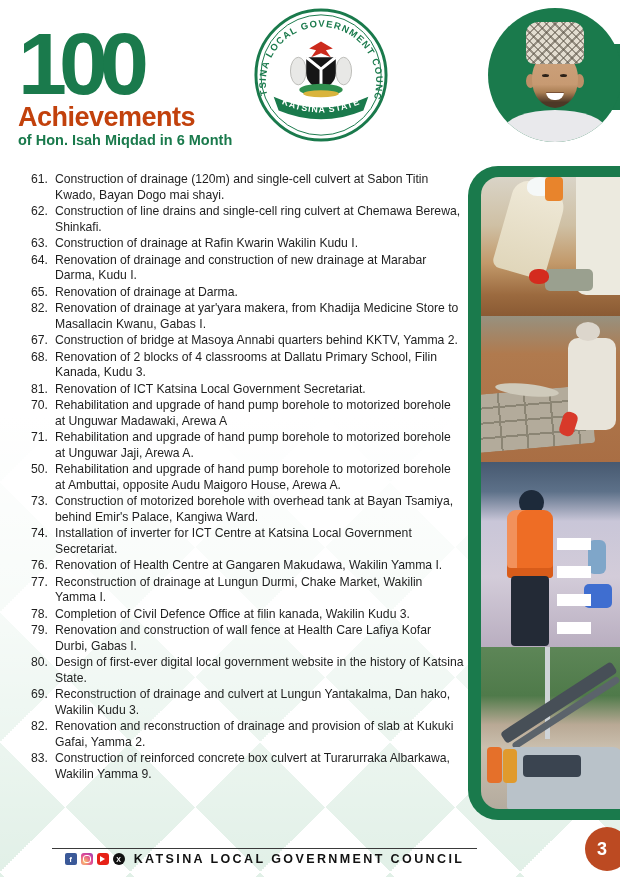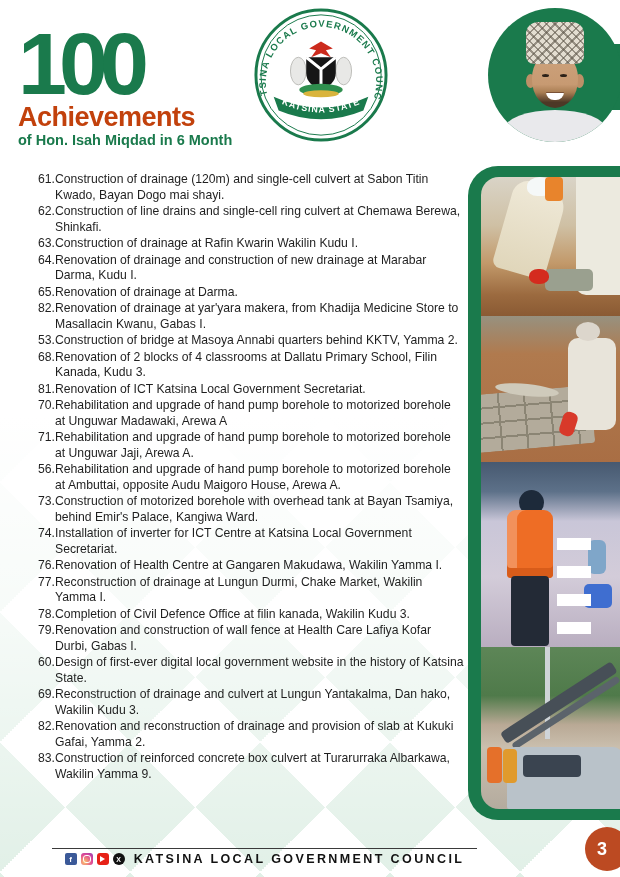--- a/index.html
+++ b/index.html
@@ -39,21 +39,21 @@
   .p-ear-l{left:38px;} .p-ear-r{left:87px;}
   .p-eye-l,.p-eye-r{position:absolute;top:66px;width:7px;height:3px;background:#2c2118;border-radius:50%;}
   .p-eye-l{left:54px;} .p-eye-r{left:72px;}
   .p-smile{position:absolute;left:58px;top:84px;width:18px;height:7px;border-radius:0 0 12px 12px;background:#fff;border-top:1px solid #7a5136;}
   .p-shirt{position:absolute;left:16px;top:102px;width:102px;height:40px;border-radius:50% 50% 0 0;background:#e9e9ec;}
 
   
   .list-wrap{position:absolute;left:30px;top:172px;width:434px;z-index:3;}
   ol.ach{list-style:none;margin:0;padding:0;color:#1f1f1f;font-size:12.2px;line-height:15.5px;}
   ol.ach li{position:relative;padding-left:25px;margin:0 0 1px 0;}
-  ol.ach .num{position:absolute;left:8px;top:0;}
+  ol.ach .num{position:absolute;left:1px;top:0;}
 
   
   .side-frame{position:absolute;left:468px;top:166px;width:152px;height:654px;background:#1a7a4c;
     border-radius:30px 0 0 30px;z-index:2;}
   .side-photos{position:absolute;left:13px;top:11px;right:0;bottom:11px;border-radius:18px 0 0 18px;
     overflow:hidden;display:flex;flex-direction:column;}
   .ph{position:relative;overflow:hidden;}
   .ph > div{position:absolute;}
 
   .ph1{height:142px;background:linear-gradient(180deg,#d9d4c7 0%,#cfc0a4 35%,#c2996a 62%,#9b6a3f 85%,#8a5a33 100%);}
@@ -164,33 +164,33 @@
   </div>
 
   <div class="list-wrap">
     <ol class="ach">
         <li><span class="num">61.</span><span>Construction of drainage (120m) and single-cell culvert at Sabon Titin Kwado, Bayan Dogo mai shayi.</span></li>
         <li><span class="num">62.</span><span>Construction of line drains and single-cell ring culvert at Chemawa Berewa, Shinkafi.</span></li>
         <li><span class="num">63.</span><span>Construction of drainage at Rafin Kwarin Wakilin Kudu I.</span></li>
         <li><span class="num">64.</span><span>Renovation of drainage and construction of new drainage at Marabar Darma, Kudu I.</span></li>
         <li><span class="num">65.</span><span>Renovation of drainage at Darma.</span></li>
         <li><span class="num">82.</span><span>Renovation of drainage at yar'yara makera, from Khadija Medicine Store to Masallacin Kwanu, Gabas I.</span></li>
-        <li><span class="num">53.</span><span>Construction of bridge at Masoya Annabi quarters behind KKTV, Yamma 2.</span></li>
+        <li><span class="num">67.</span><span>Construction of bridge at Masoya Annabi quarters behind KKTV, Yamma 2.</span></li>
         <li><span class="num">68.</span><span>Renovation of 2 blocks of 4 classrooms at Dallatu Primary School, Filin Kanada, Kudu 3.</span></li>
         <li><span class="num">81.</span><span>Renovation of ICT Katsina Local Government Secretariat.</span></li>
         <li><span class="num">70.</span><span>Rehabilitation and upgrade of hand pump borehole to motorized borehole at Unguwar Madawaki, Arewa A</span></li>
         <li><span class="num">71.</span><span>Rehabilitation and upgrade of hand pump borehole to motorized borehole at Unguwar Jaji, Arewa A.</span></li>
-        <li><span class="num">56.</span><span>Rehabilitation and upgrade of hand pump borehole to motorized borehole at Ambuttai, opposite Audu Maigoro House, Arewa A.</span></li>
+        <li><span class="num">50.</span><span>Rehabilitation and upgrade of hand pump borehole to motorized borehole at Ambuttai, opposite Audu Maigoro House, Arewa A.</span></li>
         <li><span class="num">73.</span><span>Construction of motorized borehole with overhead tank at Bayan Tsamiya, behind Emir's Palace, Kangiwa Ward.</span></li>
         <li><span class="num">74.</span><span>Installation of inverter for ICT Centre at Katsina Local Government Secretariat.</span></li>
         <li><span class="num">76.</span><span>Renovation of Health Centre at Gangaren Makudawa, Wakilin Yamma I.</span></li>
         <li><span class="num">77.</span><span>Reconstruction of drainage at Lungun Durmi, Chake Market, Wakilin Yamma I.</span></li>
         <li><span class="num">78.</span><span>Completion of Civil Defence Office at filin kanada, Wakilin Kudu 3.</span></li>
         <li><span class="num">79.</span><span>Renovation and construction of wall fence at Health Care Lafiya Kofar Durbi, Gabas I.</span></li>
-        <li><span class="num">60.</span><span>Design of first-ever digital local government website in the history of Katsina State.</span></li>
+        <li><span class="num">80.</span><span>Design of first-ever digital local government website in the history of Katsina State.</span></li>
         <li><span class="num">69.</span><span>Reconstruction of drainage and culvert at Lungun Yantakalma, Dan hako, Wakilin Kudu 3.</span></li>
         <li><span class="num">82.</span><span>Renovation and reconstruction of drainage and provision of slab at Kukuki Gafai, Yamma 2.</span></li>
         <li><span class="num">83.</span><span>Construction of reinforced concrete box culvert at Turarurraka Albarkawa, Wakilin Yamma 9.</span></li>
       </ol>
   </div>
 
   <div class="side-frame">
     <div class="side-photos">
       <div class="ph ph1">
         <div class="p1-right"></div>

